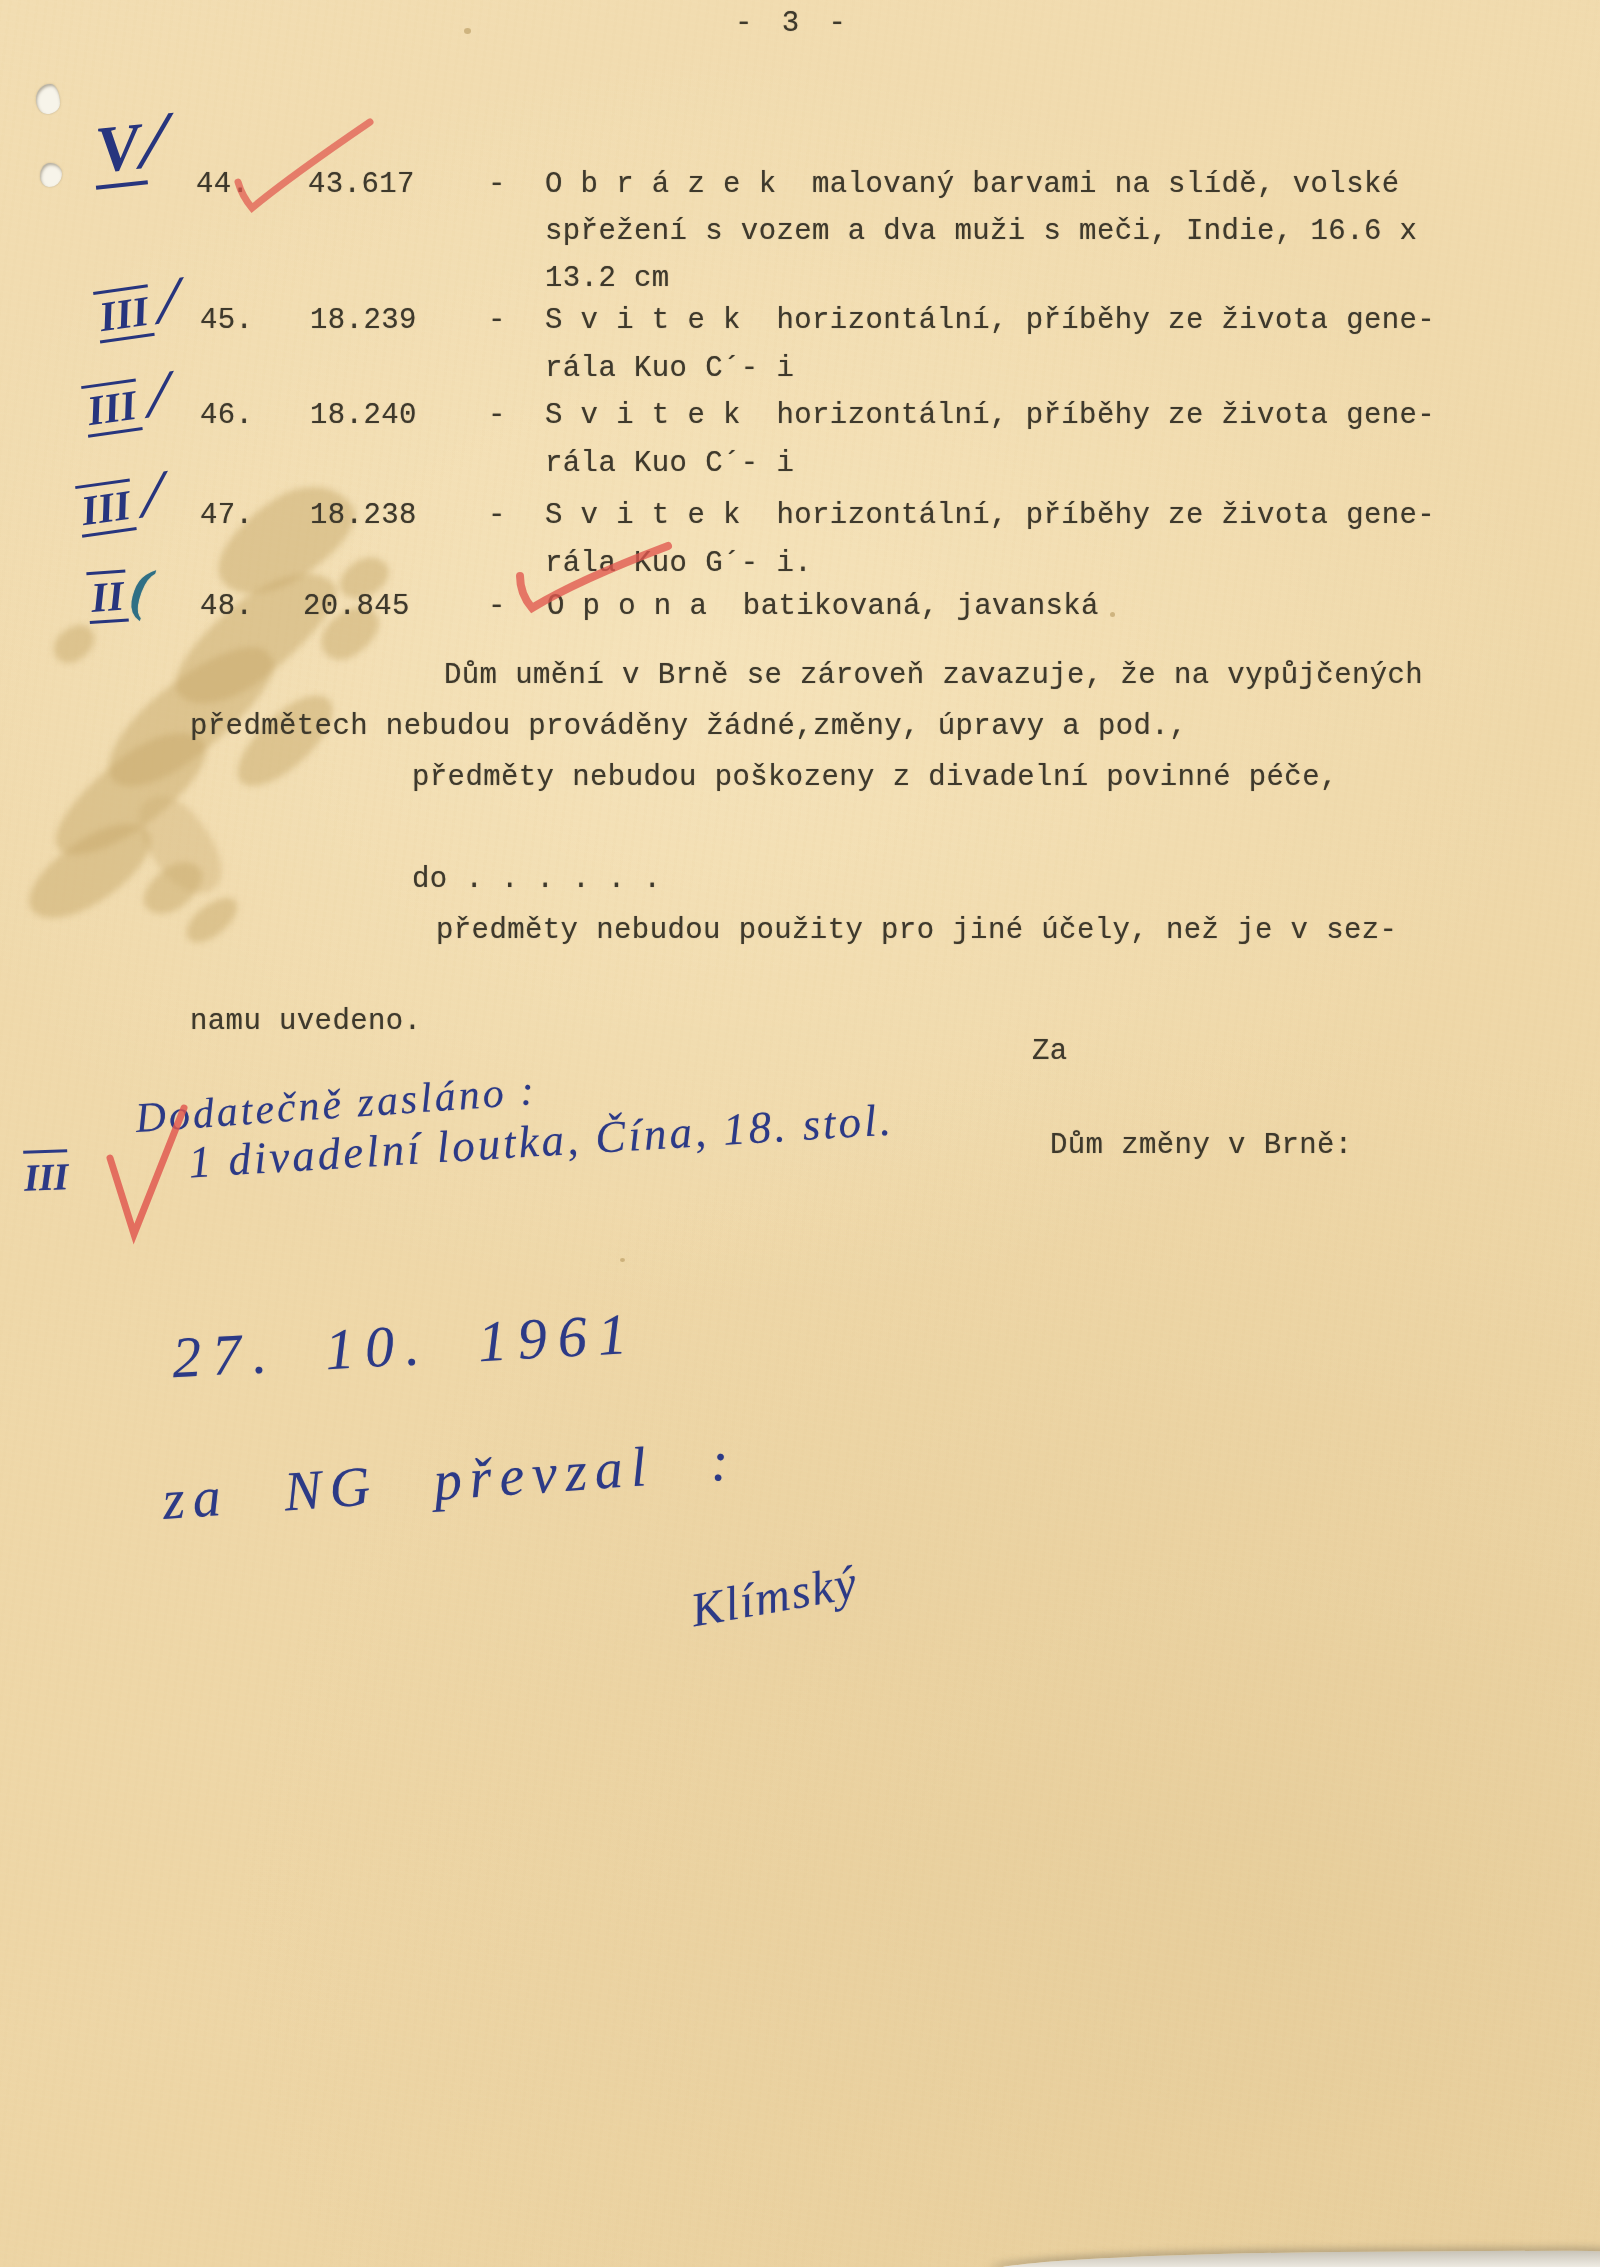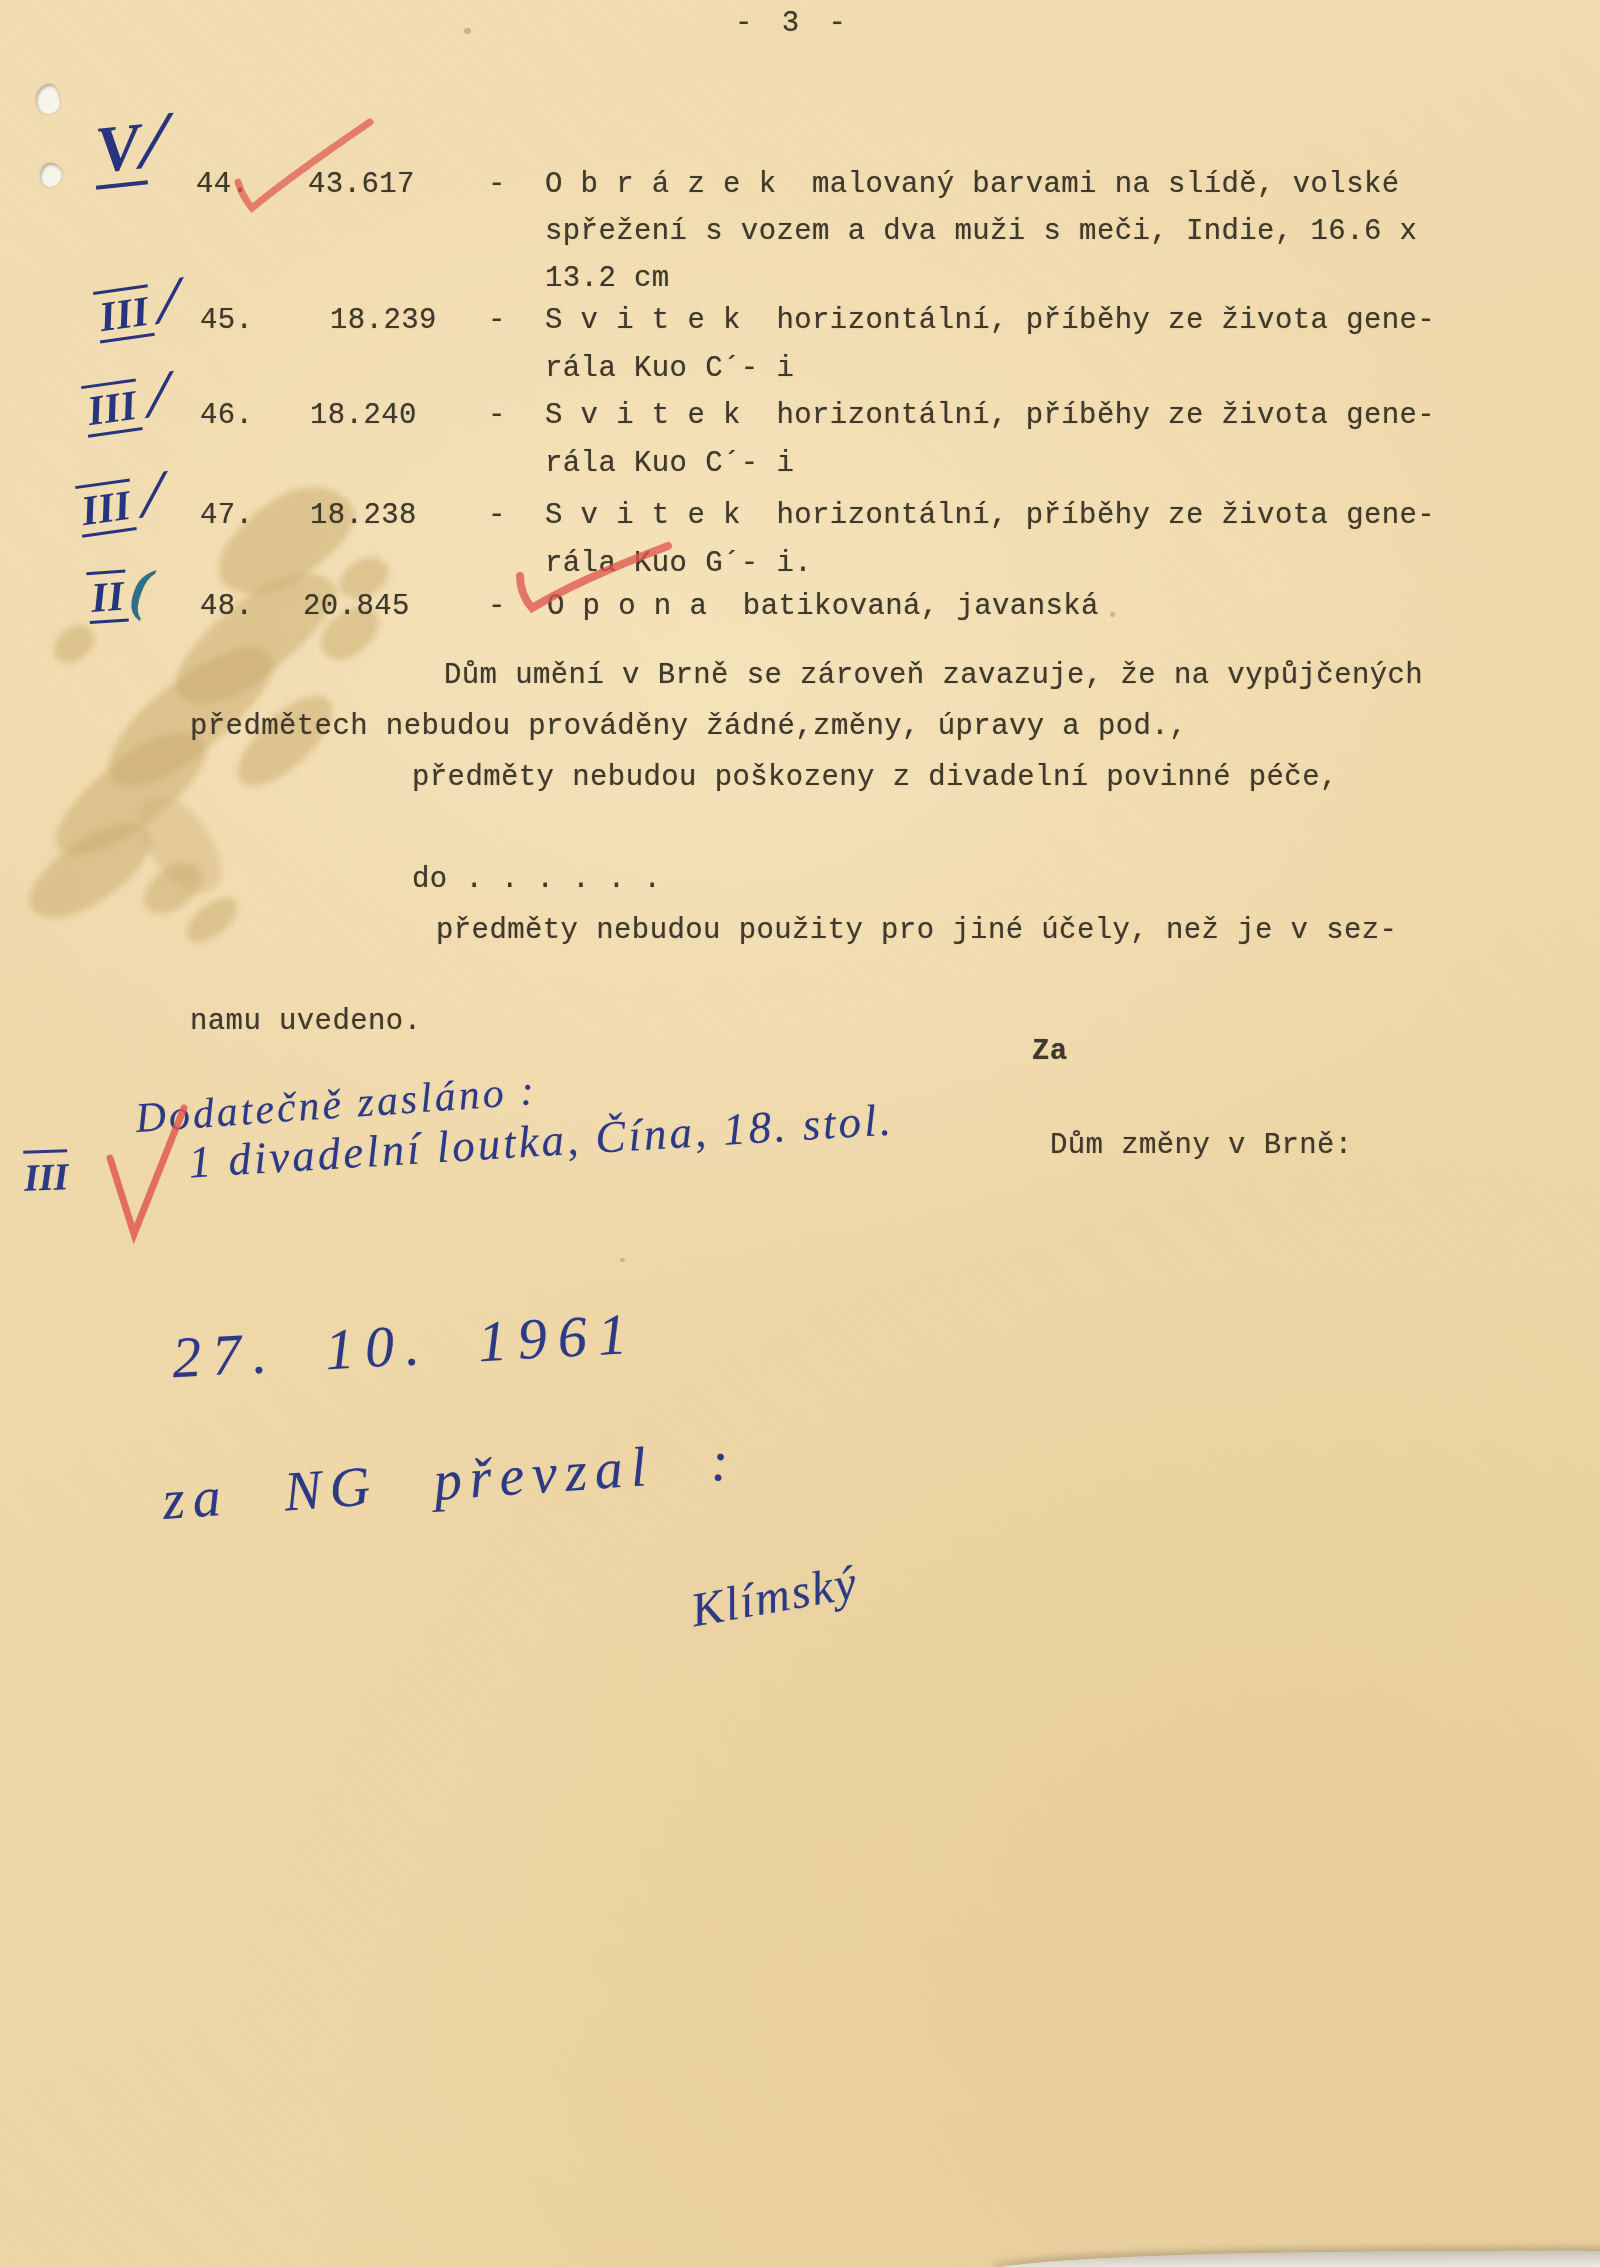--- a/index.html
+++ b/index.html
@@ -92,21 +92,21 @@
   <div class="typed" style="left:545px;top:212px;">spřežení s vozem a dva muži s meči, Indie, 16.6 x</div>
   <div class="typed" style="left:545px;top:259px;">13.2 cm</div>
   <svg class="check" style="left:228px;top:112px;" width="152" height="108" viewBox="0 0 152 108">
     <path d="M10,70 Q14,84 24,96 Q60,66 142,10" fill="none" stroke="#e0574e" stroke-width="7" stroke-linecap="round" opacity="0.72"></path>
   </svg>
 
   <div class="margin-note" style="left:96px;top:282px;transform:rotate(-8deg);">
     <span class="roman bars" style="font-size:42px;line-height:46px;">III</span><span class="slash" style="font-size:64px;line-height:46px;margin-left:10px;">/</span>
   </div>
   <div class="typed" style="left:200px;top:301px;">45.</div>
-  <div class="typed" style="left:310px;top:301px;margin-left:20px;">18.239</div>
+  <div class="typed" style="left:310px;top:301px;">18.239</div>
   <div class="typed" style="left:488px;top:301px;">-</div>
   <div class="typed" style="left:545px;top:301px;">S v i t e k  horizontální, příběhy ze života gene-</div>
   <div class="typed" style="left:545px;top:349px;">rála Kuo C´- i</div>
 
   <div class="margin-note" style="left:84px;top:376px;transform:rotate(-8deg);">
     <span class="roman bars" style="font-size:42px;line-height:46px;">III</span><span class="slash" style="font-size:64px;line-height:46px;margin-left:12px;">/</span>
   </div>
   <div class="typed" style="left:200px;top:396px;">46.</div>
   <div class="typed" style="left:310px;top:396px;">18.240</div>
   <div class="typed" style="left:488px;top:396px;">-</div>
@@ -133,21 +133,21 @@
     <path d="M12,38 Q12,56 24,70 Q70,42 160,8" fill="none" stroke="#e0574e" stroke-width="8" stroke-linecap="round" opacity="0.78"></path>
   </svg>
 
   <div class="typed" style="left:412px;top:656px;margin-left:32px;">Dům umění v Brně se zároveň zavazuje, že na vypůjčených</div>
   <div class="typed" style="left:190px;top:707px;">předmětech nebudou prováděny žádné,změny, úpravy a pod.,</div>
   <div class="typed" style="left:412px;top:758px;">předměty nebudou poškozeny z divadelní povinné péče,</div>
   <div class="typed" style="left:412px;top:860px;text-align:center;">do . . . . . .</div>
   <div class="typed" style="left:412px;top:911px;margin-left:24px;">předměty nebudou použity pro jiné účely, než je v sez-</div>
   <div class="typed" style="left:190px;top:1002px;">namu uvedeno.</div>
 
-  <div class="typed" style="left:1032px;top:1032px;font-weight:bold;">Za</div>
+  <div class="typed" style="left:1032px;top:1032px;">Za</div>
   <div class="typed" style="left:1050px;top:1126px;">Dům změny v Brně:</div>
 
   <div class="hw" style="left:135px;top:1080px;font-size:42px;letter-spacing:3px;transform:rotate(-4deg);">Dodatečně zasláno :</div>
   <div class="hw" style="left:24px;top:1150px;font-size:38px;font-weight:bold;border-top:3px solid #2c3a86;padding-top:2px;transform:rotate(-2deg);">III</div>
   <svg class="check" style="left:100px;top:1100px;" width="95" height="145" viewBox="0 0 95 145">
     <path d="M10,58 L34,134 L84,8" fill="none" stroke="#e0574e" stroke-width="7" stroke-linecap="round" opacity="0.82"></path>
   </svg>
   <div class="hw" style="left:188px;top:1115px;font-size:45px;letter-spacing:3px;transform:rotate(-3.5deg);">1 divadelní loutka, Čína, 18. stol.</div>
 
   <div class="hw" style="left:172px;top:1312px;font-size:58px;letter-spacing:11px;word-spacing:22px;transform:rotate(-3deg);">27. 10. 1961</div>

